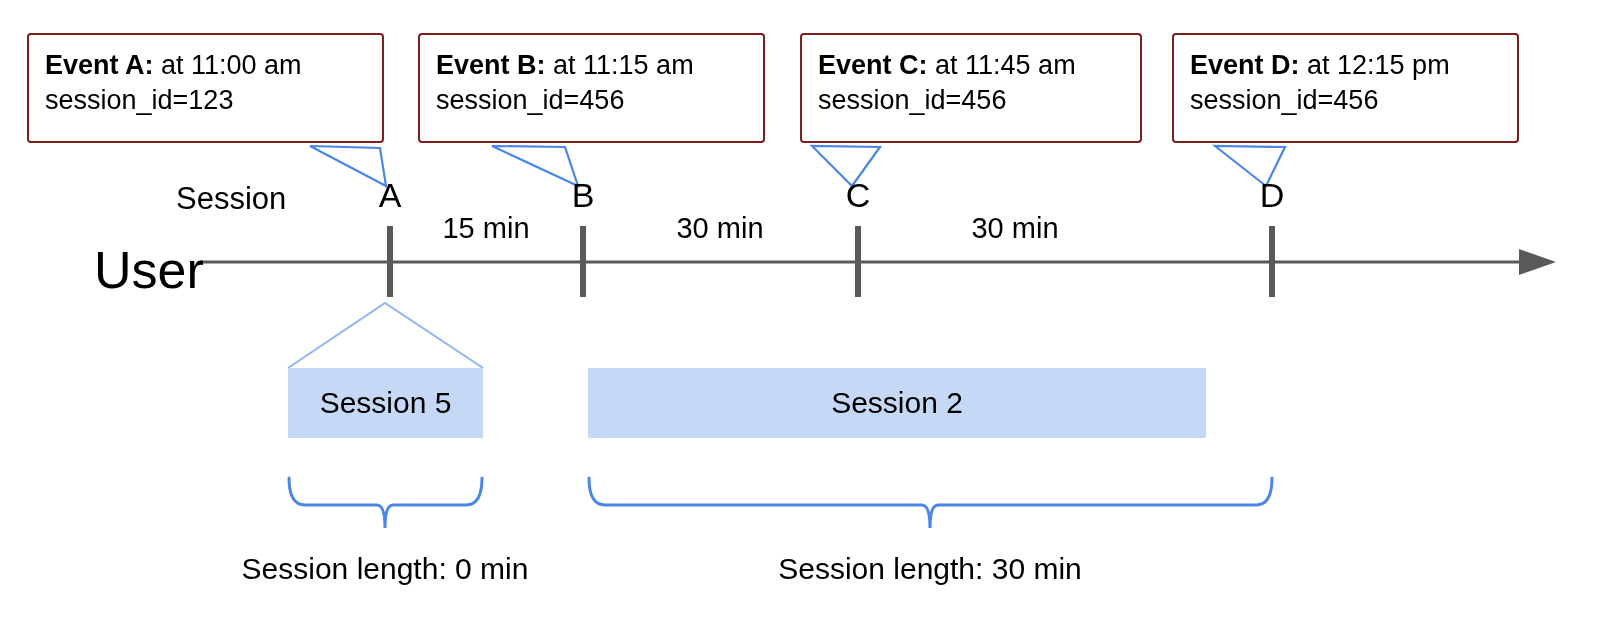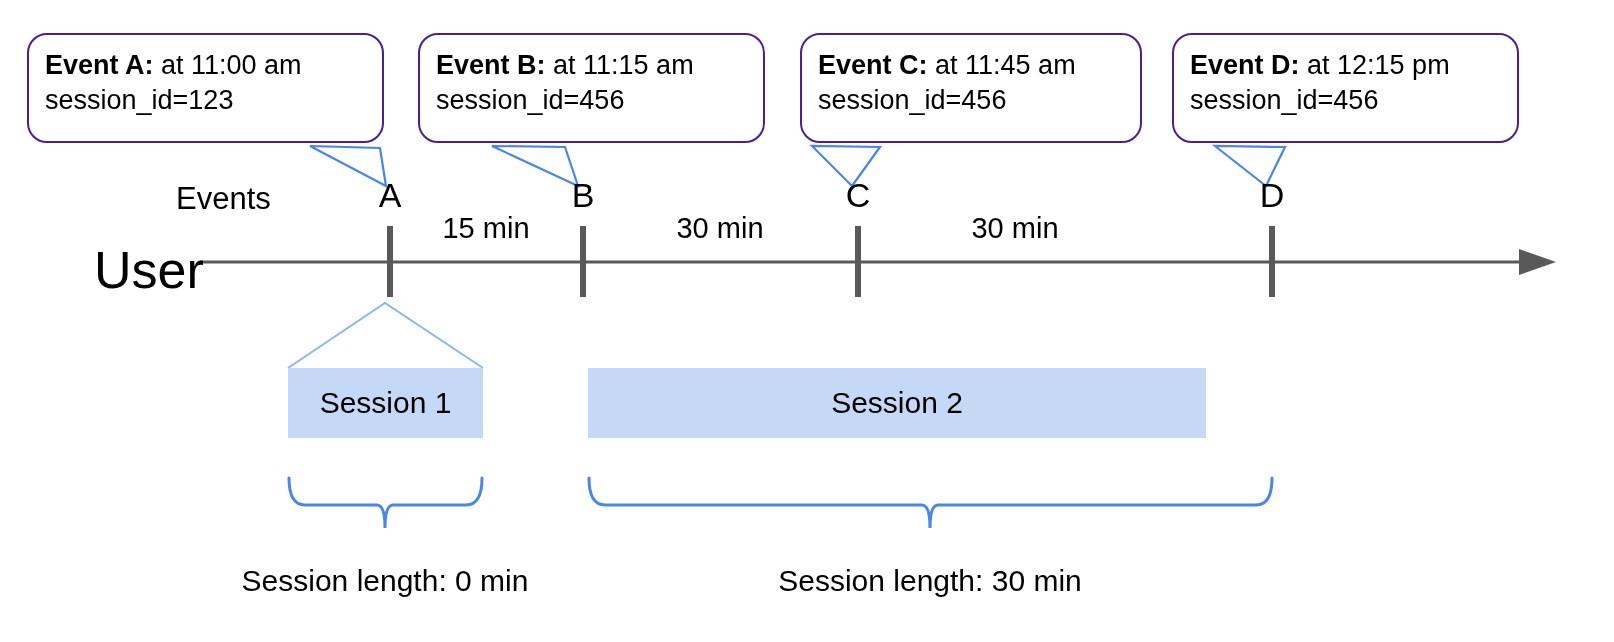--- a/index.html
+++ b/index.html
@@ -23,22 +23,22 @@
     left: 0;
     top: 0;
     width: 1614px;
     height: 642px;
   }
 
   
   .callout {
     position: absolute;
     box-sizing: border-box;
-    border: 2px solid #4c1d95;
-    border-radius: 20px;
+    border: 2px solid #7f1d1d;
+    border-radius: 4px;
     background: #ffffff;
     padding: 13px 16px 10px 16px;
     line-height: 1.30;
     font-size: 27px;
     color: #000000;
     white-space: nowrap;
   }
   .callout .line1 { display: block; }
   .callout .line2 { display: block; }
   .callout .ev-name {
@@ -61,21 +61,20 @@
     font-size: 34px;
     text-align: center;
   }
   .lbl-interval {
     font-size: 29px;
     text-align: center;
   }
   .lbl-sessionlen {
     font-size: 30px;
     text-align: center;
-    margin-top: 12px;
   }
 
   
   .session-bar {
     position: absolute;
     background: #c5d9f7;
     display: flex;
     align-items: center;
     justify-content: center;
     color: #000000;
@@ -132,35 +131,35 @@
     <span class="line2">session_id=456</span>
   </div>
 
   <div class="callout" style="left:1172px; top:33px; width:347px; height:110px;">
     <span class="line1">
       <span class="ev-name">Event D:</span><span> at 12:15 pm</span>
     </span>
     <span class="line2">session_id=456</span>
   </div>
 
-  <div class="lbl lbl-events" style="left:176px; top:181px;">Events</div>
+  <div class="lbl lbl-events" style="left:176px; top:181px;">Session</div>
 
   <div class="lbl lbl-user" style="left:94px; top:240px;">User</div>
 
   <div class="lbl lbl-marker" style="left:370px; top:176px; width:40px;">A</div>
   <div class="lbl lbl-marker" style="left:563px; top:176px; width:40px;">B</div>
   <div class="lbl lbl-marker" style="left:838px; top:176px; width:40px;">C</div>
   <div class="lbl lbl-marker" style="left:1252px; top:176px; width:40px;">D</div>
 
   <div class="lbl lbl-interval" style="left:416px; top:212px; width:140px;">15 min</div>
   <div class="lbl lbl-interval" style="left:650px; top:212px; width:140px;">30 min</div>
   <div class="lbl lbl-interval" style="left:945px; top:212px; width:140px;">30 min</div>
 
   <div class="session-bar" style="left:288px; top:368px; width:195px; height:70px;">
-    <span>Session 1</span>
+    <span>Session 5</span>
   </div>
 
   <div class="session-bar" style="left:588px; top:368px; width:618px; height:70px;">
     <span>Session 2</span>
   </div>
 
   <div class="lbl lbl-sessionlen" style="left:225px; top:552px; width:320px;">Session length: 0 min</div>
 
   <div class="lbl lbl-sessionlen" style="left:760px; top:552px; width:340px;">Session length: 30 min</div>
 

